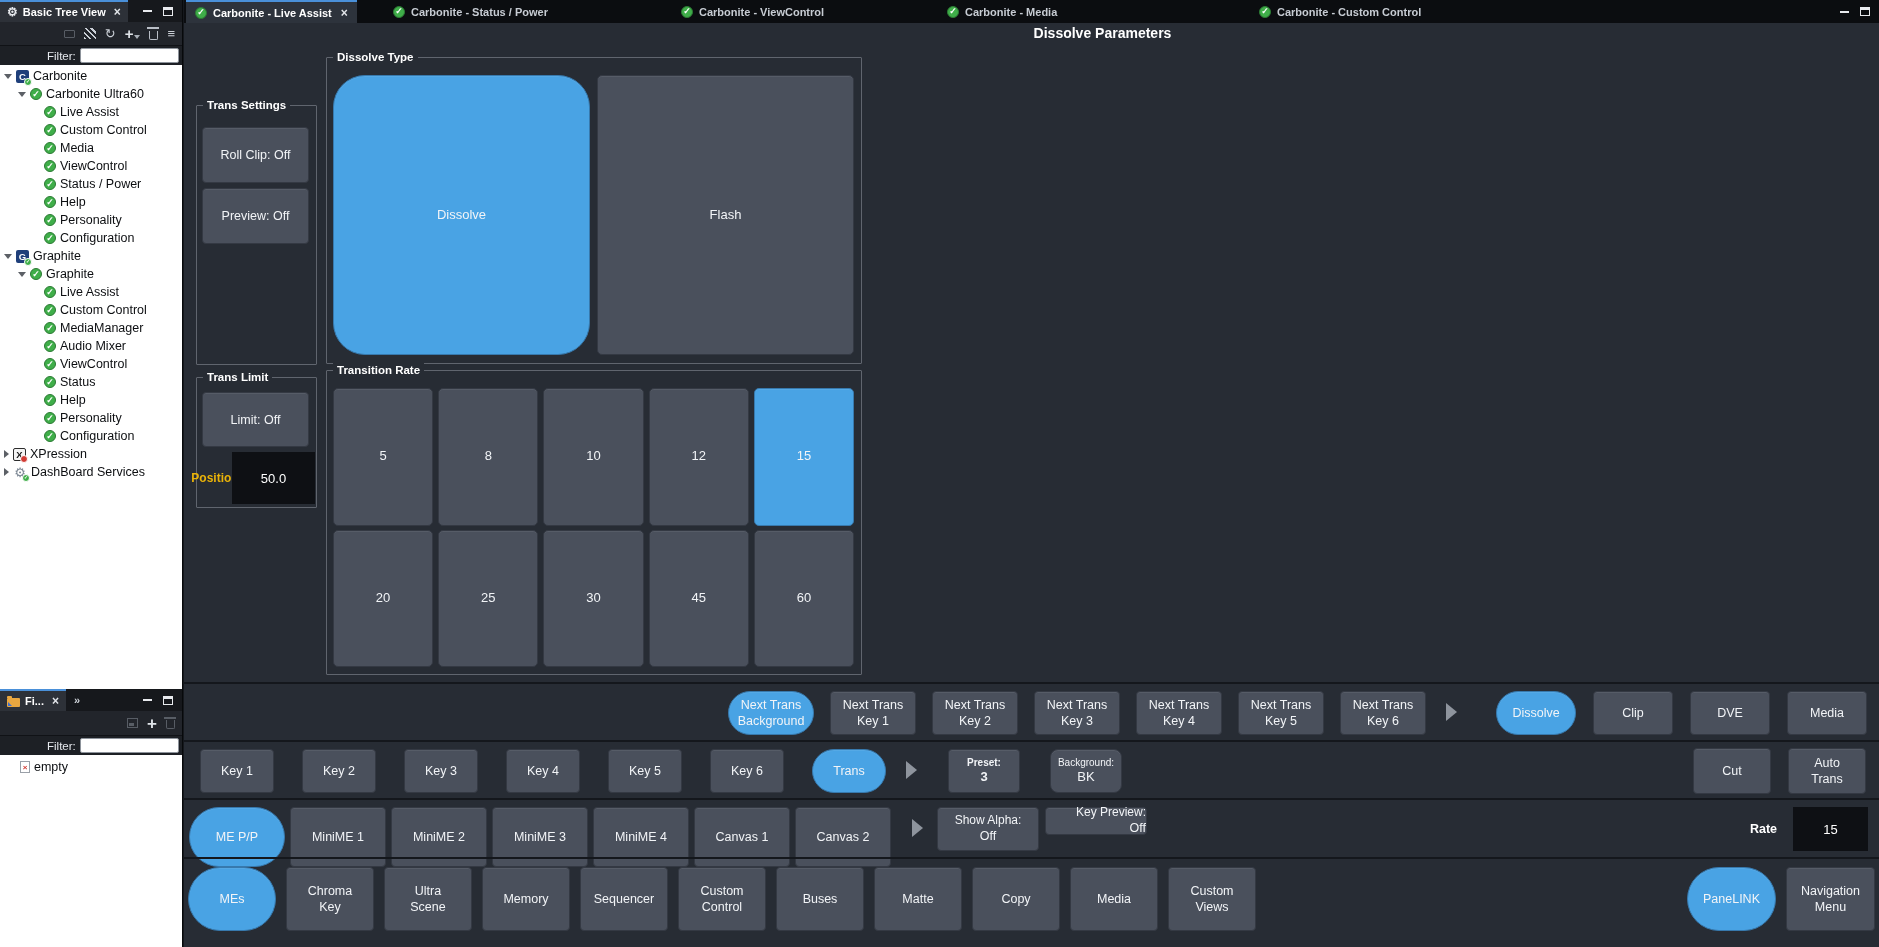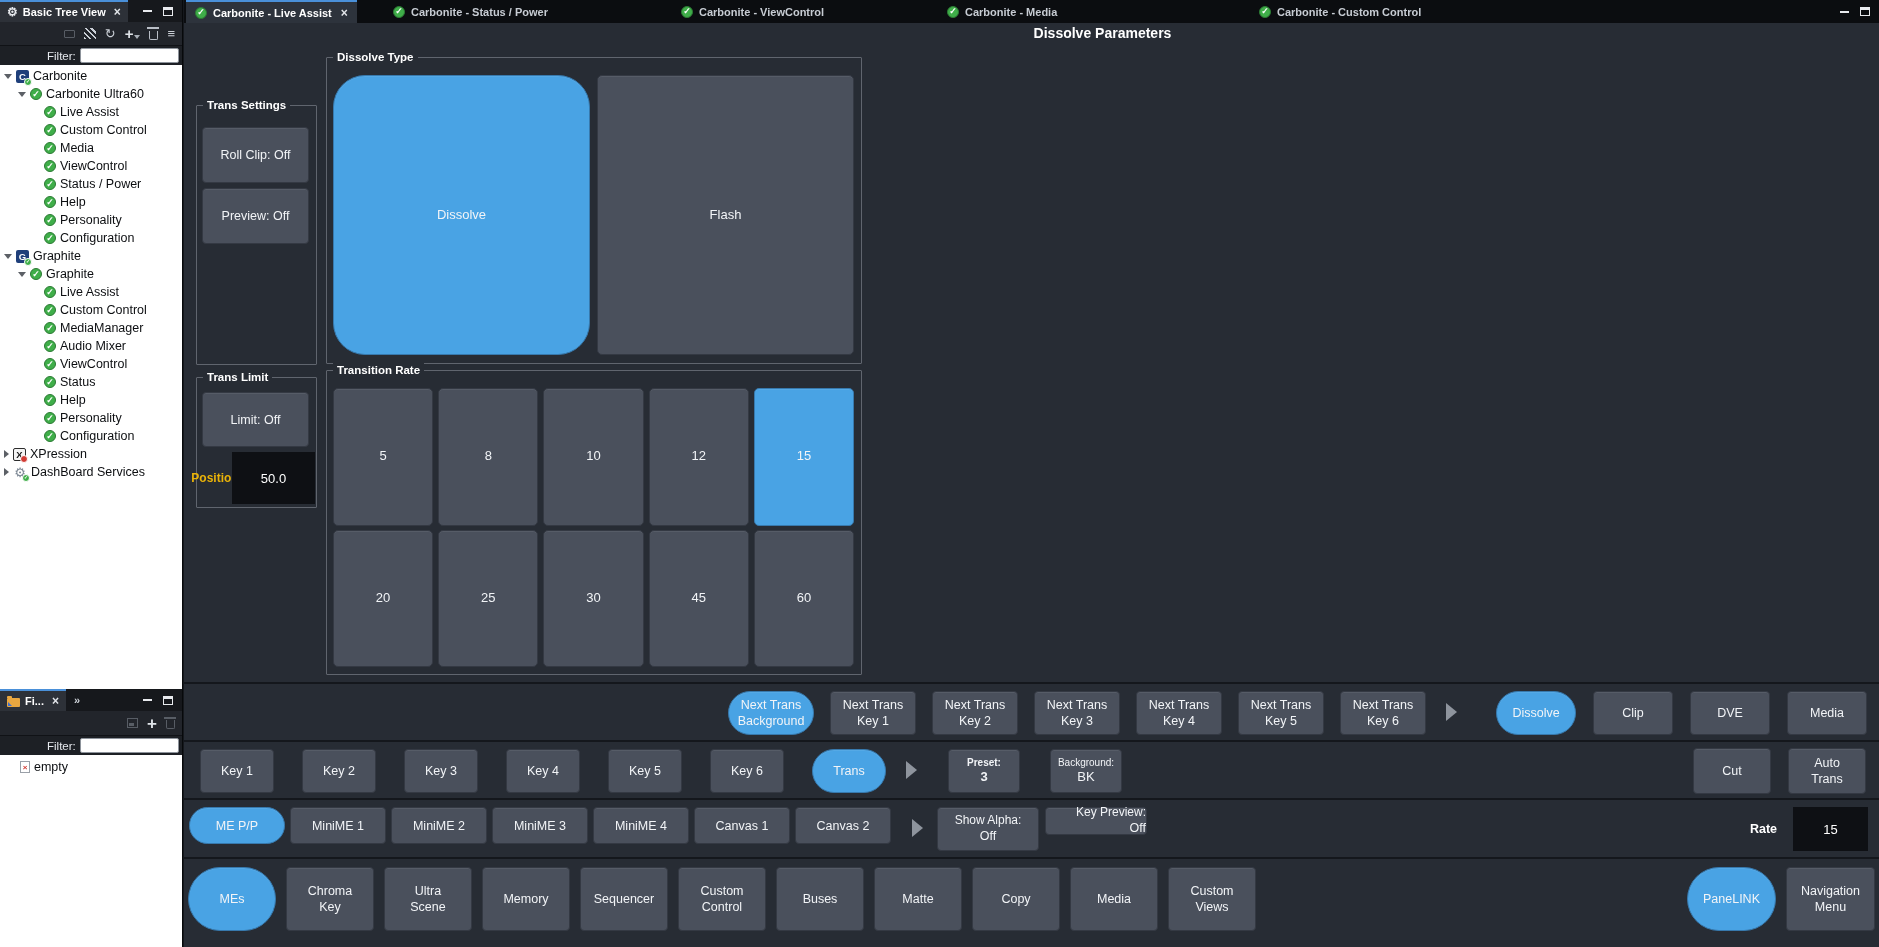--- a/index.html
+++ b/index.html
@@ -108,25 +108,25 @@
   #type-group .btn{width:80px;height:44px;}
   #key-group{left:16px;top:7px;gap:28px;}
   #key-group .btn{width:74px;height:44px;}
   #row2 .flow-arrow{position:absolute;left:722px;top:19px;}
   .vbtn{flex-direction:column;gap:1px;}
   .vb-top{font-size:10px;line-height:1.15;}
   .vb-bottom{font-size:13px;line-height:1.15;}
   .vbtn2 .vb-top{font-size:12px;}
   .vbtn2 .vb-bottom{font-size:12.5px;}
   #preset-btn{position:absolute;left:764px;top:7px;width:72px;height:44px;font-weight:bold;}
-  #background-btn{position:absolute;left:866px;top:7px;width:72px;height:44px;}
+  #background-btn{position:absolute;left:866px;top:7px;width:72px;height:44px;border-radius:8px;}
   #cutauto-group{right:13px;top:6px;gap:17px;}
   #cutauto-group .btn{width:78px;height:46px;}
   #me-group{left:5px;top:7px;gap:5px;}
-  #me-group .btn{width:96px;height:37px;}
+  #me-group .btn{width:96px;height:60px;}
   #row3 .flow-arrow{position:absolute;left:728px;top:19px;}
   #alpha-btn{position:absolute;left:753px;top:7px;width:102px;height:44px;}
   #keyprev-btn{position:absolute;left:861px;top:7px;width:102px;height:28px;align-items:flex-end;}
   #rate-group{right:11px;top:7px;align-items:center;gap:16px;}
   .rate-label{color:#fff;font-weight:bold;font-size:12.5px;}
   #rate-value{width:75px;height:44px;}
   #menu-group{left:4px;top:8px;gap:10px;}
   #menu-group .btn{width:88px;height:64px;}
   #menu-right{right:4px;top:8px;gap:10px;}
   #menu-right .btn{width:89px;height:64px;}

